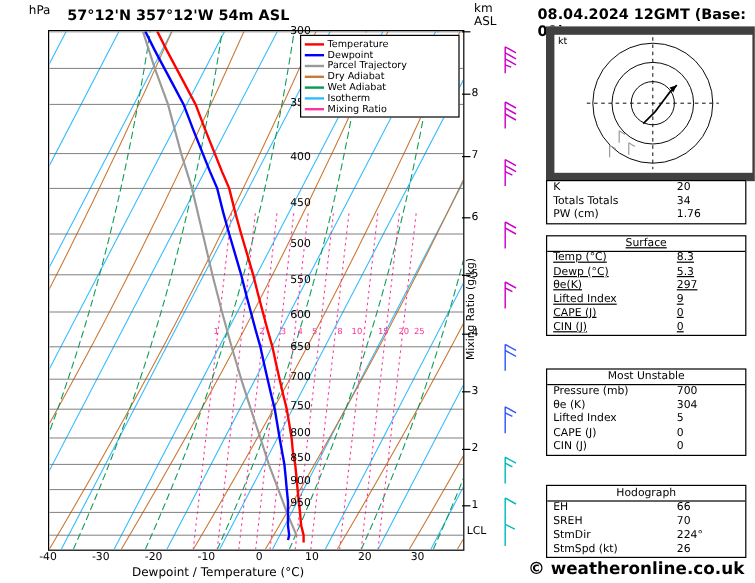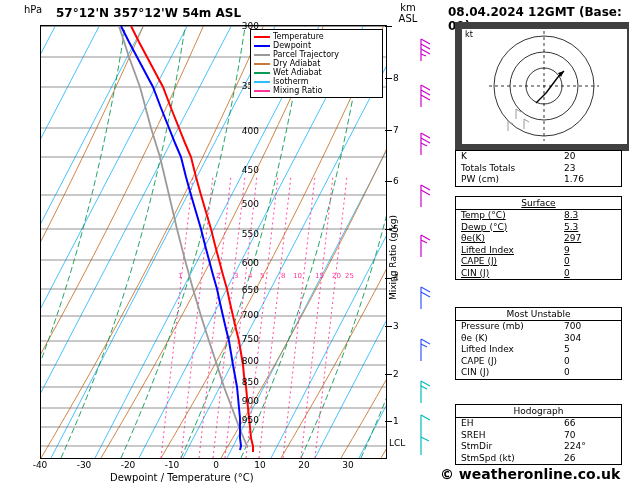--- a/index.html
+++ b/index.html
@@ -9,21 +9,21 @@
     color:#000;overflow:hidden;position:relative;
   }
   .root{position:relative;width:629px;height:486px;padding-left:17px;}
 
   
   .abs{position:absolute;}
 
   
   #hdr-hpa{left:24px;top:4px;font-size:10px;}
   #hdr-station{left:56px;top:6px;font-size:12px;font-weight:bold;}
-  #hdr-km{left:395px;top:3px;font-size:10px;text-align:center;width:26px;line-height:1.05;}
+  #hdr-km{left:395px;top:3px;font-size:10px;width:26px;line-height:1.05;}
   #hdr-date{left:448px;top:5px;font-size:12px;font-weight:bold;}
 
   
   #plot{left:40px;top:25px;width:345px;height:432px;border:1px solid #000;overflow:hidden;background:#fff;}
   #plot svg{display:block;}
 
   
   .ylab{position:absolute;right:387px;font-size:9px;text-align:right;width:26px;}
   
   .xlab{position:absolute;top:460px;font-size:9px;text-align:center;width:30px;}
@@ -355,21 +355,21 @@
     </svg>
   </div>
 
   <div class="tbl" id="t1">
     <div class="row">
       <span class="k">K</span>
       <span class="v">20</span>
     </div>
     <div class="row">
       <span class="k">Totals Totals</span>
-      <span class="v">23</span>
+      <span class="v">34</span>
     </div>
     <div class="row">
       <span class="k">PW (cm)</span>
       <span class="v">1.76</span>
     </div>
   </div>
 
   <div class="tbl" id="t2">
     <div class="hd">Surface</div>
     <div class="sep"></div>

